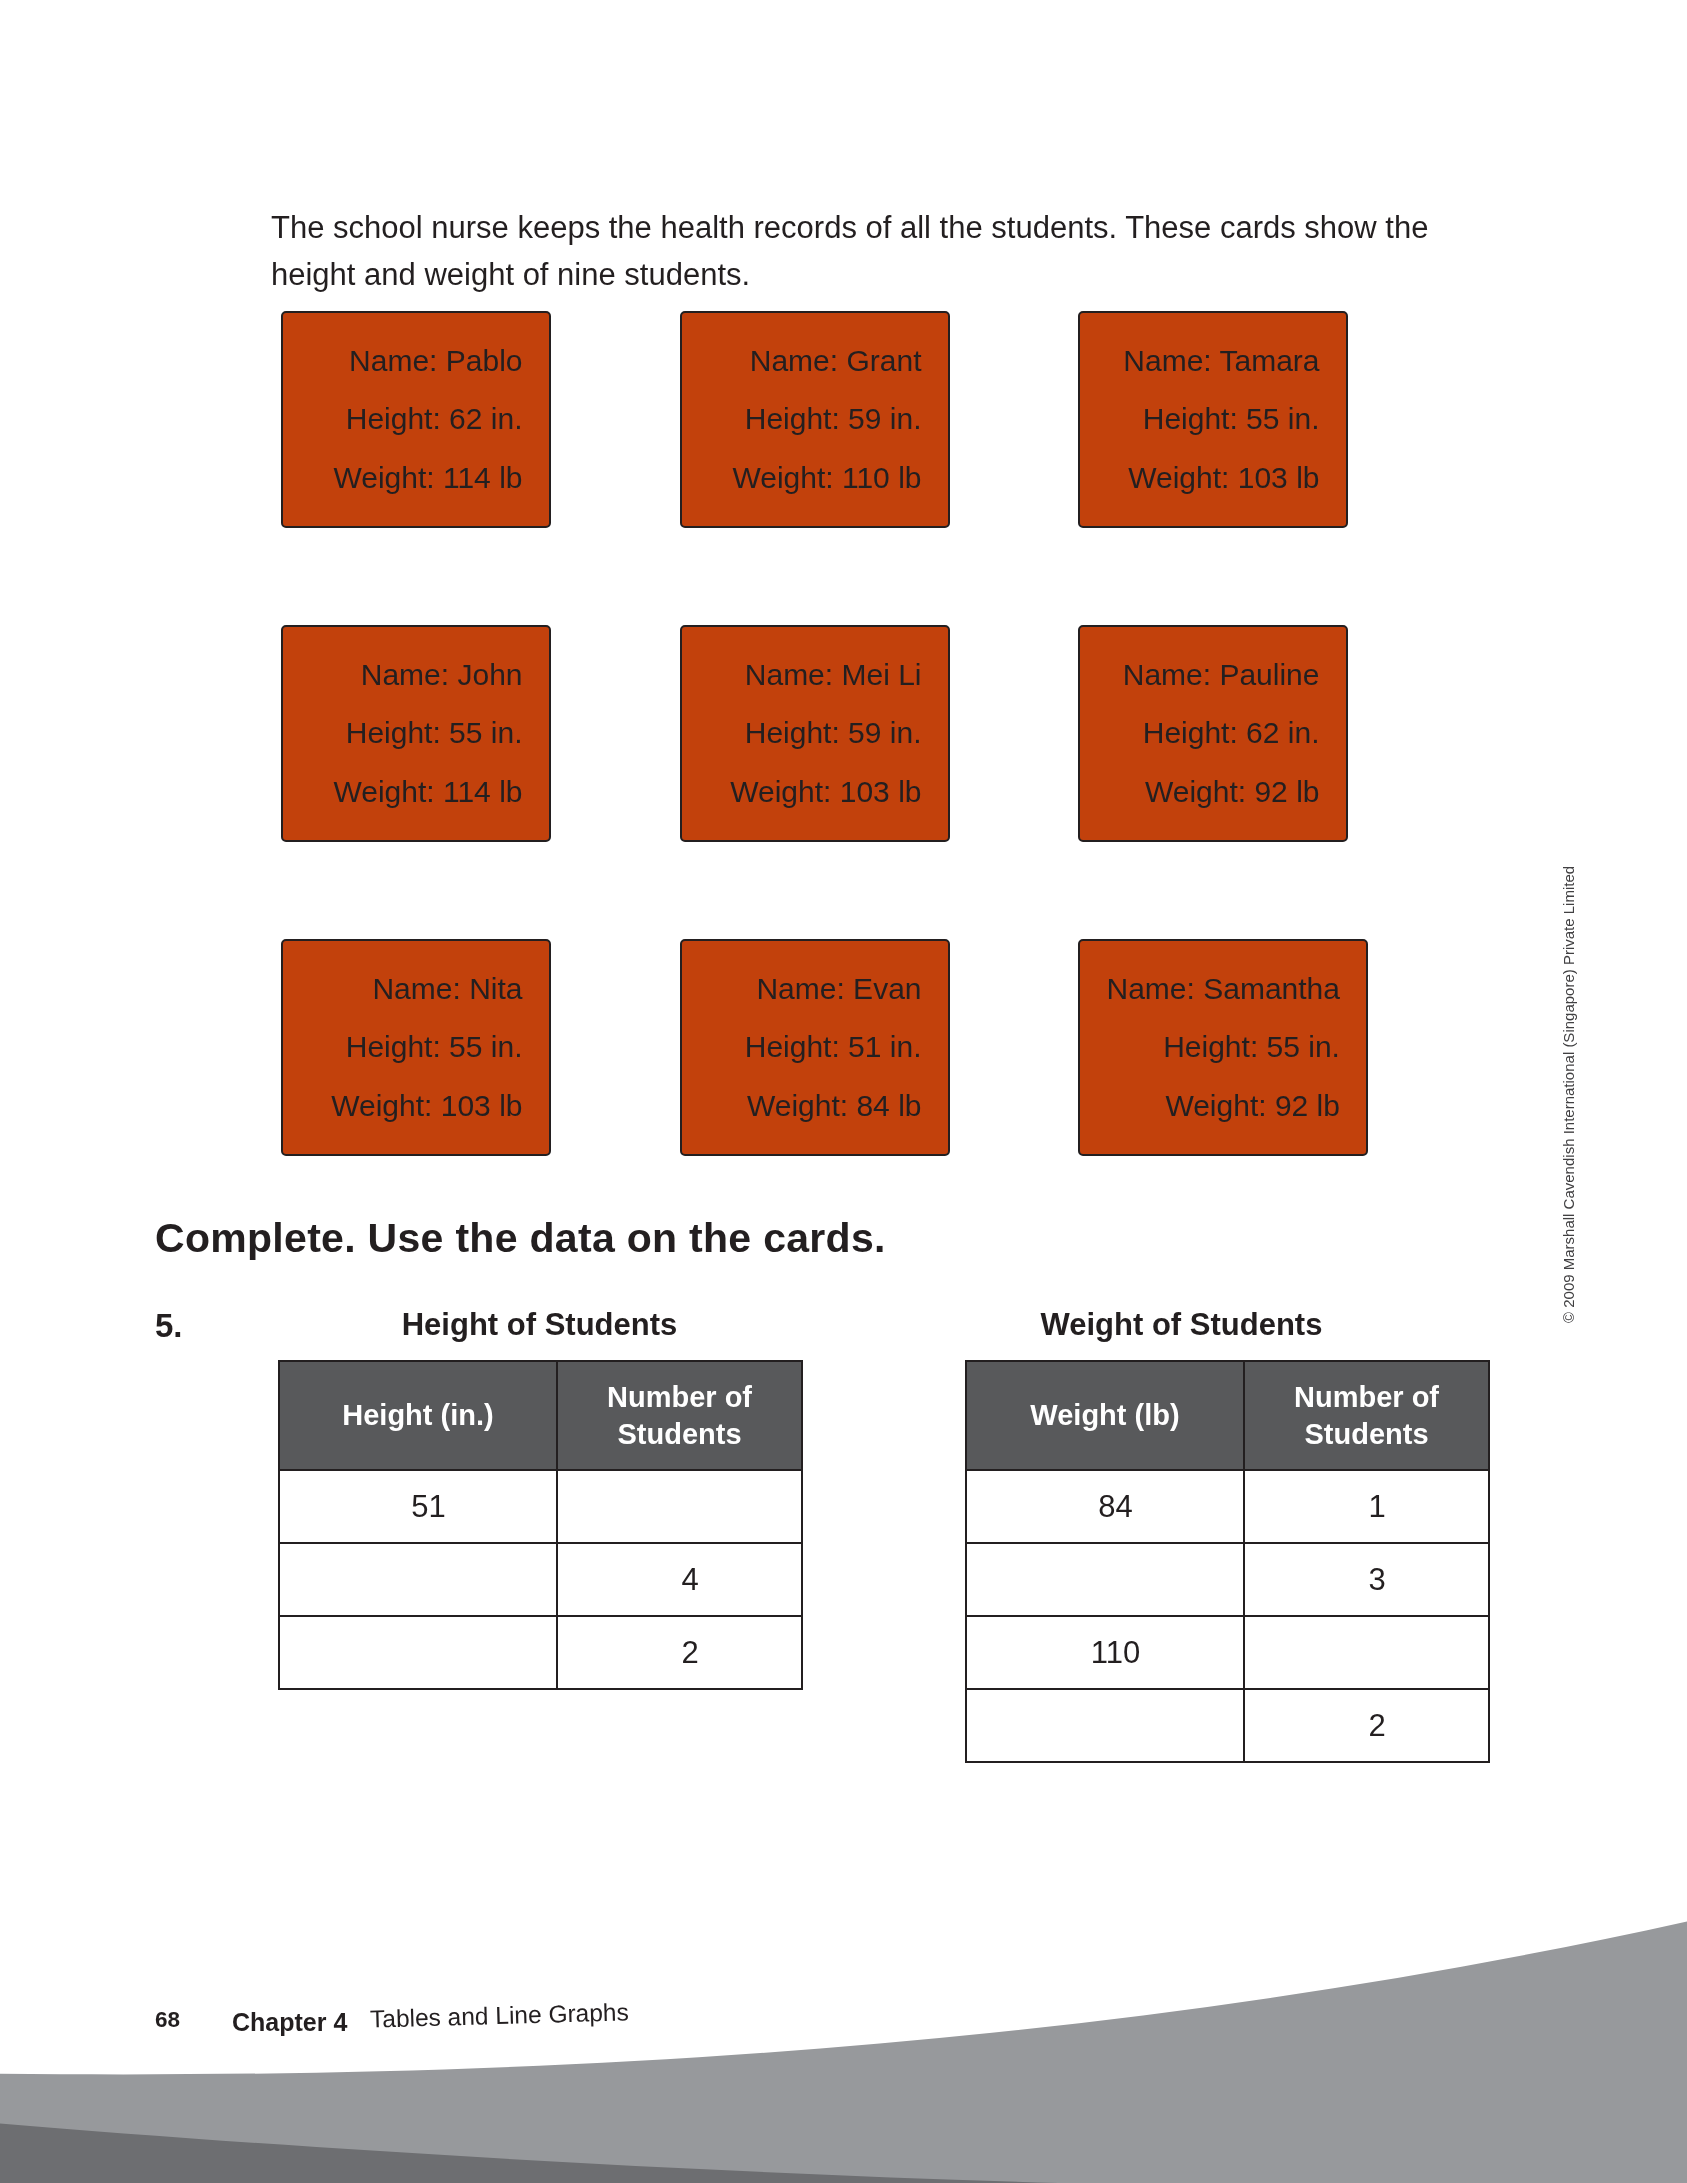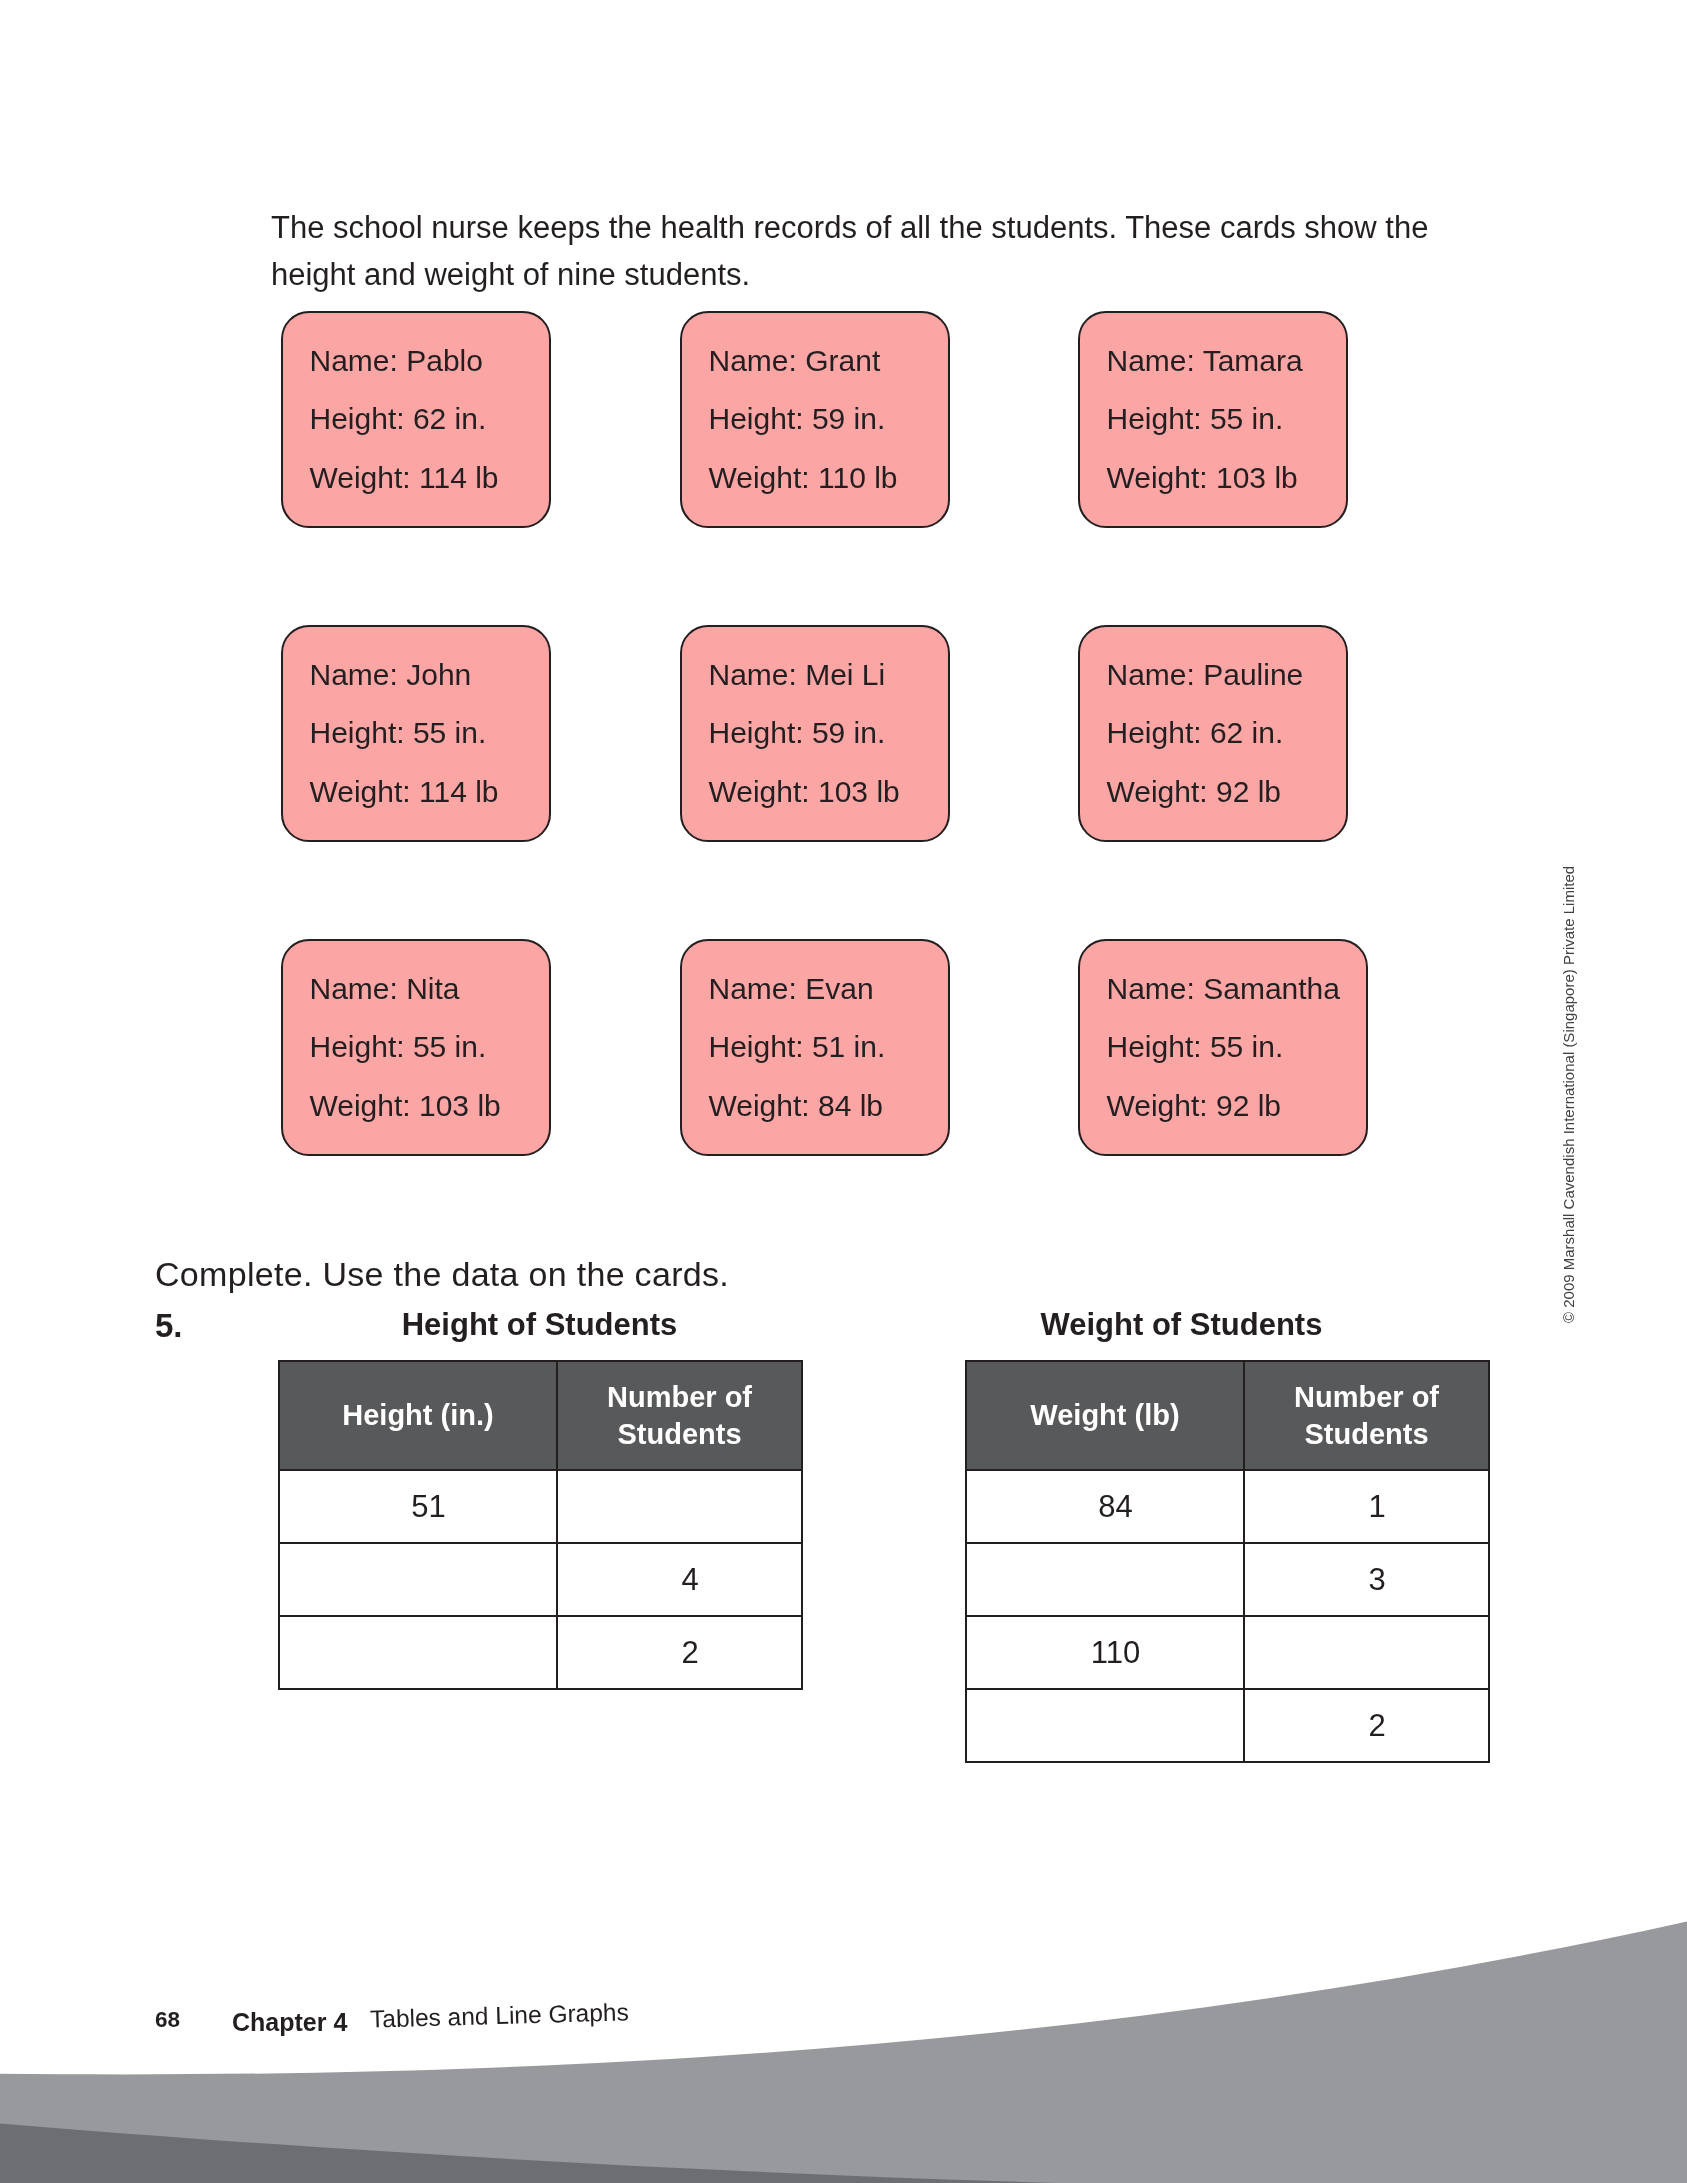--- a/index.html
+++ b/index.html
@@ -18,38 +18,38 @@
     left: 271px; top: 173px;
     width: 1217px;
     font-size: 31px;
     line-height: 1.52;
   }
 
   .card {
     position: absolute;
     min-width: 270px;
     border: 2px solid #231f20;
-    border-radius: 28px;
+    border-radius: 5px;
     padding: 18.5px 26.5px;
-    background: #fca5a5;
+    background: #c2410c;
     white-space: nowrap;
+    text-align: right;
   }
   .card span {
     display: block;
     font-size: 30px;
     line-height: 1.95;
   }
 
   .instruction {
     position: absolute;
     left: 155px; top: 1215px;
-    font-size: 34px;
-    font-weight: normal;
+    font-size: 41px;
+    font-weight: bold;
     letter-spacing: 0.3px;
-    margin-top: 40px;
   }
 
   .qnum {
     position: absolute;
     left: 155px; top: 1307px;
     font-size: 33px;
     font-weight: bold;
   }
 
   .table-title {

